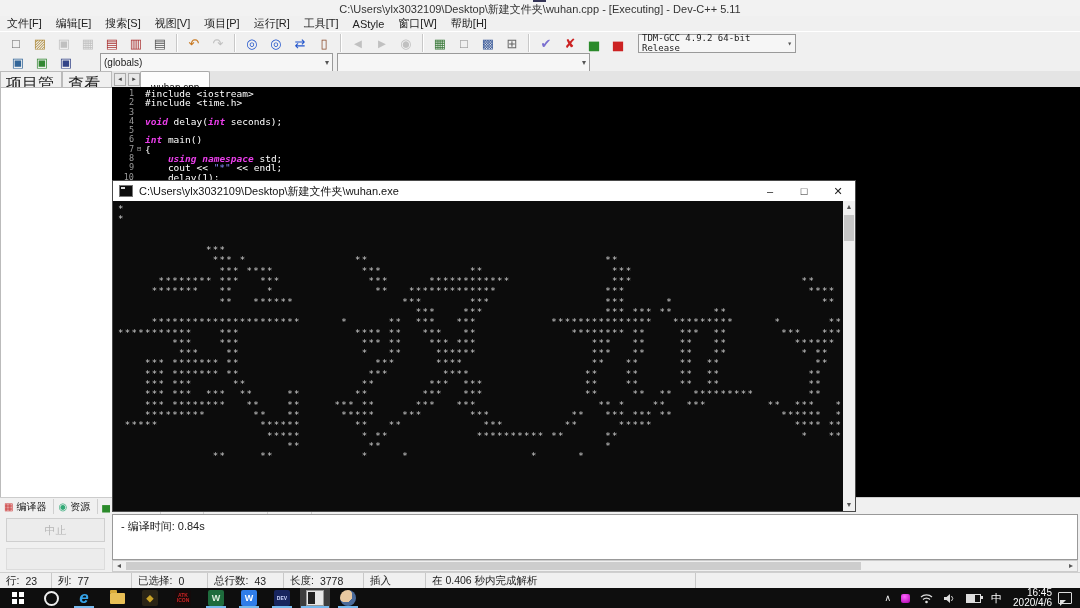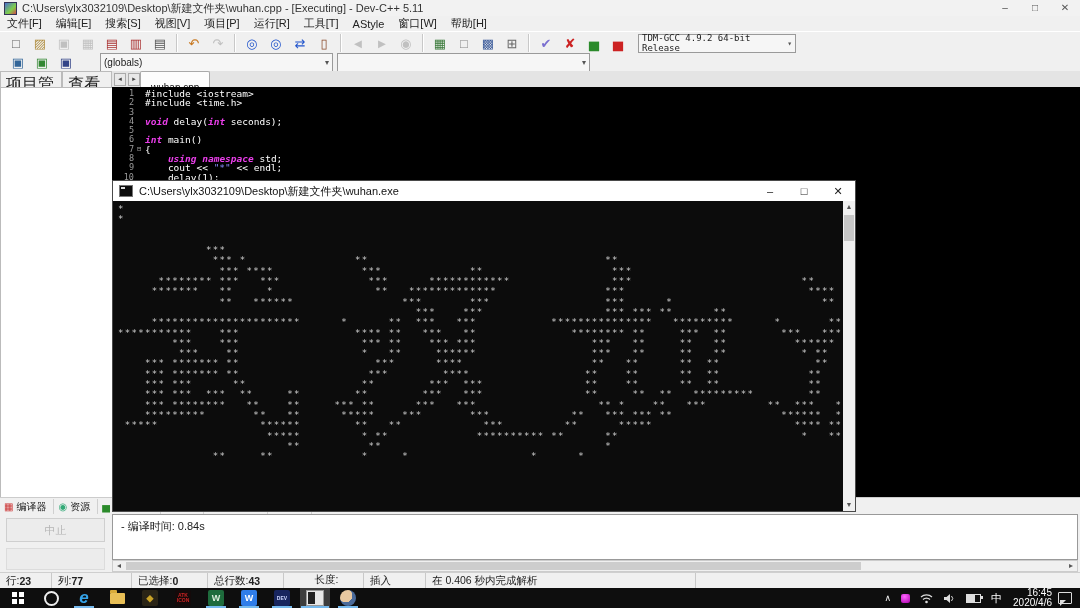--- a/index.html
+++ b/index.html
@@ -1,20 +1,20 @@
 <!DOCTYPE html>
 <html><head>
 <meta charset="utf-8">
 <style>
   html,body{margin:0;padding:0;background:#222;}
   #screen{position:relative;width:1080px;height:608px;overflow:hidden;
           font-family:"Liberation Sans",sans-serif;background:#f0f0f0;}
   
   .titlebar{position:absolute;left:0;top:0;width:1080px;height:16px;background:#f2f2f2;
-            display:flex;align-items:center;font-size:11px;color:#333;border-bottom:1px solid #e0e0e0;}
+            display:flex;align-items:center;font-size:11px;color:#333;border-bottom:1px solid #e0e0e0;flex-direction:column;}
   .app-icon{width:11px;height:11px;margin:0 5px 0 4px;background:linear-gradient(135deg,#4a6fd0,#7fd04a 60%,#d04a4a);border:1px solid #335;}
   .win-controls{margin-left:auto;display:flex;}
   .win-btn{width:30px;height:14px;text-align:center;font-size:10px;color:#555;line-height:14px;}
   .menubar{position:absolute;left:0;top:16px;width:1080px;height:15px;background:#f0f0f0;
            display:flex;align-items:center;font-size:11px;color:#222;}
   .menu-item{padding:0 7px;}
   .toolbar{position:absolute;left:0;top:31px;width:1080px;height:22px;background:#f0f0f0;
            border-top:1px solid #fff;border-bottom:1px solid #d5d5d5;display:flex;align-items:center;}
   .tb-btn{width:21px;height:19px;margin:0 0.5px;border:1px solid #f0f0f0;display:flex;align-items:center;
           justify-content:center;font-size:13px;background:#f0f0f0;}
@@ -72,21 +72,21 @@
              font-size:11px;display:flex;align-items:center;justify-content:center;}
   .blank-btn{margin:6px 6px 0 6px;height:20px;background:#ececec;border:1px solid #dcdcdc;}
   .log-panel{position:absolute;left:112px;top:514px;width:966px;height:46px;background:#fff;border:1px solid #999;
              font-size:11px;color:#222;padding:4px 0 0 8px;box-sizing:border-box;}
   .hscroll{position:absolute;left:112px;top:560px;width:966px;height:12px;background:#f0f0f0;border:1px solid #ccc;box-sizing:border-box;}
   .hs-arrow{position:absolute;top:0;width:12px;height:10px;font-size:8px;color:#555;text-align:center;line-height:10px;}
   .hs-thumb{position:absolute;left:13px;top:1px;width:735px;height:8px;background:#cdcdcd;}
   .statusbar{position:absolute;left:0;top:572px;width:1080px;height:16px;background:#f0f0f0;border-top:1px solid #cfcfcf;
              display:flex;align-items:center;font-size:10.5px;color:#222;}
   .st-seg{display:flex;align-items:center;height:100%;border-right:1px solid #c9c9c9;padding-left:6px;box-sizing:border-box;}
-  .st-seg b{font-weight:bold;}
+  .st-seg b{font-weight:normal;margin-left:6px;}
   
   .taskbar{position:absolute;left:0;top:588px;width:1080px;height:20px;background:#0e0e0e;display:flex;align-items:center;}
   .tb-app{width:30px;height:20px;display:flex;align-items:center;justify-content:center;position:relative;flex:none;margin-left:3px;}
   .tb-app.active{background:#3d3d3d;}
   .tb-app .runbar{position:absolute;bottom:0;left:5px;right:5px;height:2px;background:#76b9ed;}
   .tb-app.active .runbar{left:1px;right:1px;}
   .start-glyph{width:12px;height:12px;display:grid;grid-template-columns:5px 5px;grid-gap:2px;}
   .start-glyph i{background:#fff;width:5px;height:5px;}
   .ring{width:11px;height:11px;border:2px solid #eee;border-radius:50%;}
   .edge-e{color:#35a3e8;font-size:17px;font-weight:bold;font-style:italic;line-height:16px;}
@@ -364,21 +364,21 @@
         <b>77</b>
       </div>
       <div class="st-seg" style="width: 76px;">
         <div>已选择:</div>
         <b>0</b>
       </div>
       <div class="st-seg" style="width: 76px;">
         <div>总行数:</div>
         <b>43</b>
       </div>
-      <div class="st-seg" style="width: 80px; flex-direction: column;">
+      <div class="st-seg" style="width: 80px;">
         <div>长度:</div>
         <b>3778</b>
       </div>
       <div class="st-seg" style="width: 62px;">
         <div>插入</div>
       </div>
       <div class="st-seg" style="width: 270px;">
         <div>在 0.406 秒内完成解析</div>
       </div>
     </div>

